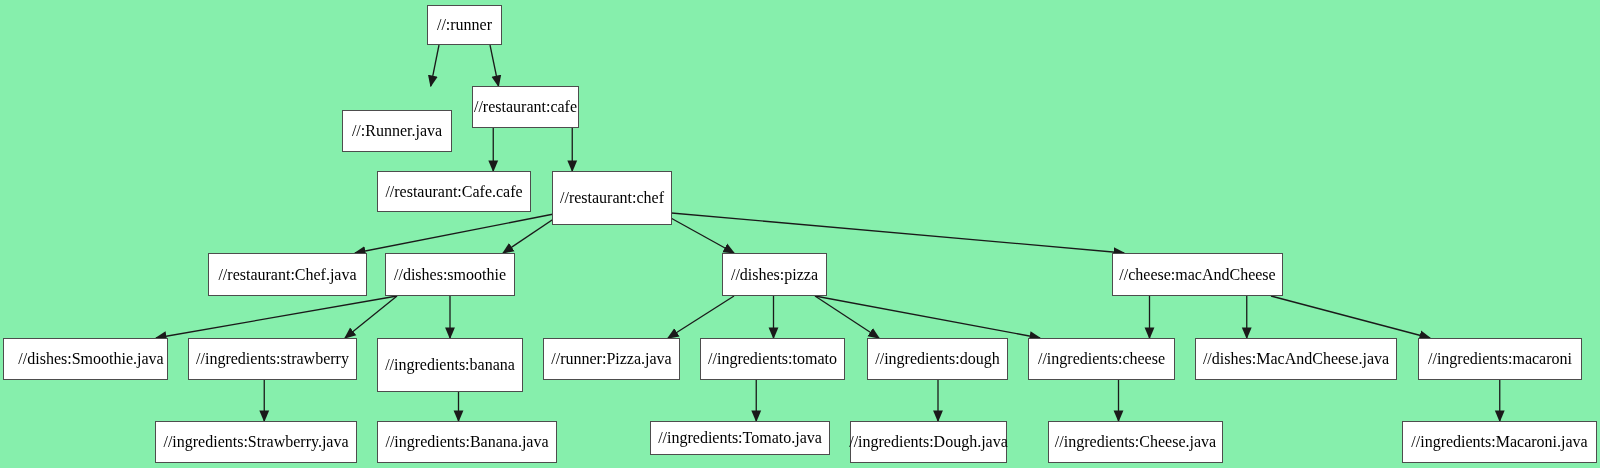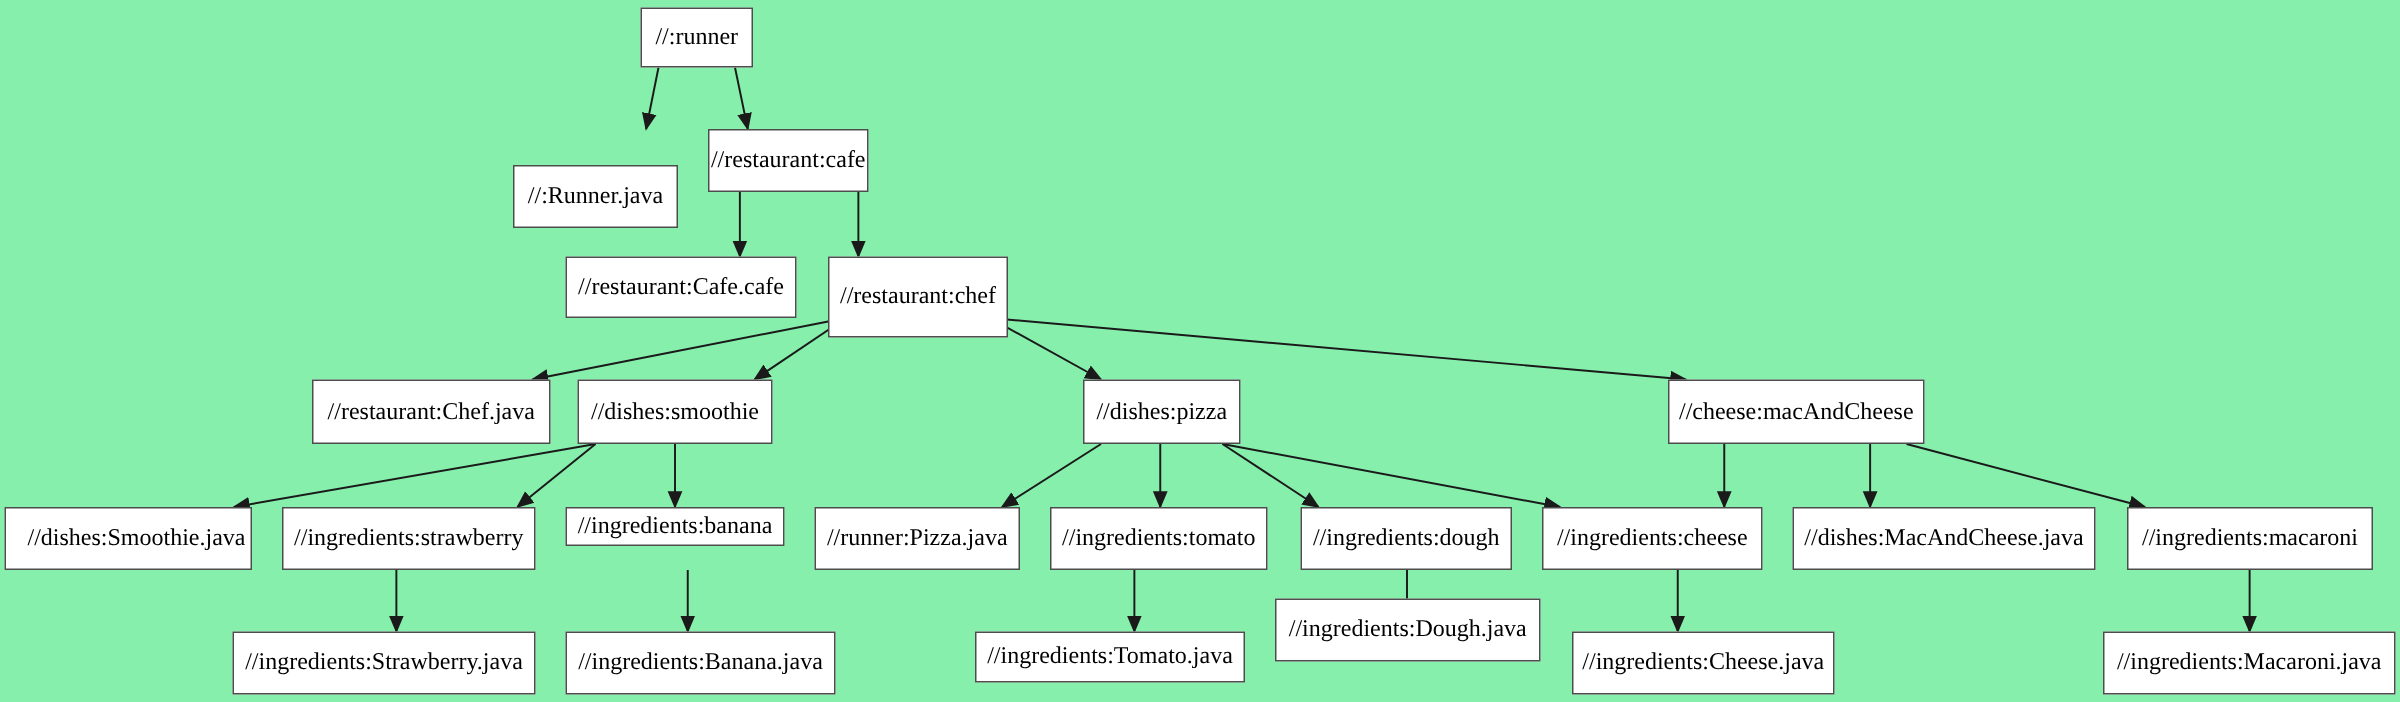--- a/index.html
+++ b/index.html
@@ -81,27 +81,27 @@
       <div class="graph-node" style="left: 342px; top: 86px; width: 110px; height: 42px; margin-top: 24px;">//:Runner.java</div>
       <div class="graph-node" style="left: 472px; top: 86px; width: 107px; height: 42px;">//restaurant:cafe</div>
       <div class="graph-node" style="left: 377px; top: 171px; width: 154px; height: 41px;">//restaurant:Cafe.cafe</div>
       <div class="graph-node" style="left: 552px; top: 171px; width: 120px; height: 54px;">//restaurant:chef</div>
       <div class="graph-node" style="left: 208px; top: 253px; width: 159px; height: 43px;">//restaurant:Chef.java</div>
       <div class="graph-node" style="left: 385px; top: 253px; width: 130px; height: 43px;">//dishes:smoothie</div>
       <div class="graph-node" style="left: 722px; top: 253px; width: 105px; height: 43px;">//dishes:pizza</div>
       <div class="graph-node" style="left: 1112px; top: 253px; width: 171px; height: 43px;">//cheese:macAndCheese</div>
       <div class="graph-node" style="left: 3px; top: 338px; width: 165px; height: 42px; padding-left: 11px;">//dishes:Smoothie.java</div>
       <div class="graph-node" style="left: 188px; top: 338px; width: 169px; height: 42px;">//ingredients:strawberry</div>
-      <div class="graph-node" style="left: 377px; top: 338px; width: 146px; height: 26px;">//ingredients:banana</div>
+      <div class="graph-node" style="left: 377px; top: 338px; width: 146px; height: 54px;">//ingredients:banana</div>
       <div class="graph-node" style="left: 543px; top: 338px; width: 137px; height: 42px;">//runner:Pizza.java</div>
       <div class="graph-node" style="left: 700px; top: 338px; width: 145px; height: 42px;">//ingredients:tomato</div>
       <div class="graph-node" style="left: 867px; top: 338px; width: 141px; height: 42px;">//ingredients:dough</div>
       <div class="graph-node" style="left: 1028px; top: 338px; width: 147px; height: 42px; text-align: center;">//ingredients:cheese</div>
       <div class="graph-node" style="left: 1195px; top: 338px; width: 202px; height: 42px;">//dishes:MacAndCheese.java</div>
       <div class="graph-node" style="left: 1418px; top: 338px; width: 164px; height: 42px;">//ingredients:macaroni</div>
       <div class="graph-node" style="left: 155px; top: 421px; width: 202px; height: 42px;">//ingredients:Strawberry.java</div>
       <div class="graph-node" style="left: 377px; top: 421px; width: 180px; height: 42px;">//ingredients:Banana.java</div>
       <div class="graph-node" style="left: 650px; top: 421px; width: 180px; height: 34px;">//ingredients:Tomato.java</div>
-      <div class="graph-node" style="left: 850px; top: 399px; width: 177px; height: 42px;">//ingredients:Dough.java</div>
+      <div class="graph-node" style="left: 850px; top: 421px; width: 157px; height: 42px;">//ingredients:Dough.java</div>
       <div class="graph-node" style="left: 1048px; top: 421px; width: 175px; height: 42px;">//ingredients:Cheese.java</div>
       <div class="graph-node" style="left: 1402px; top: 421px; width: 195px; height: 42px;">//ingredients:Macaroni.java</div>
     </div>
 </div>
 
 </body></html>

